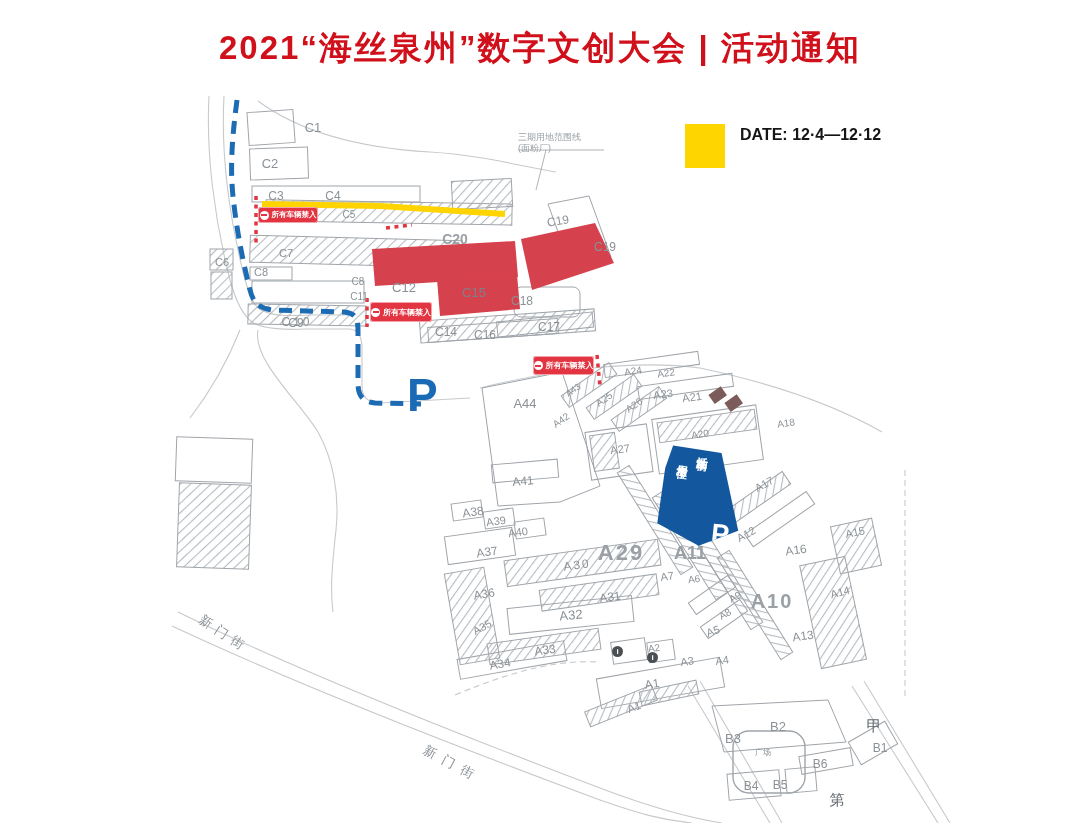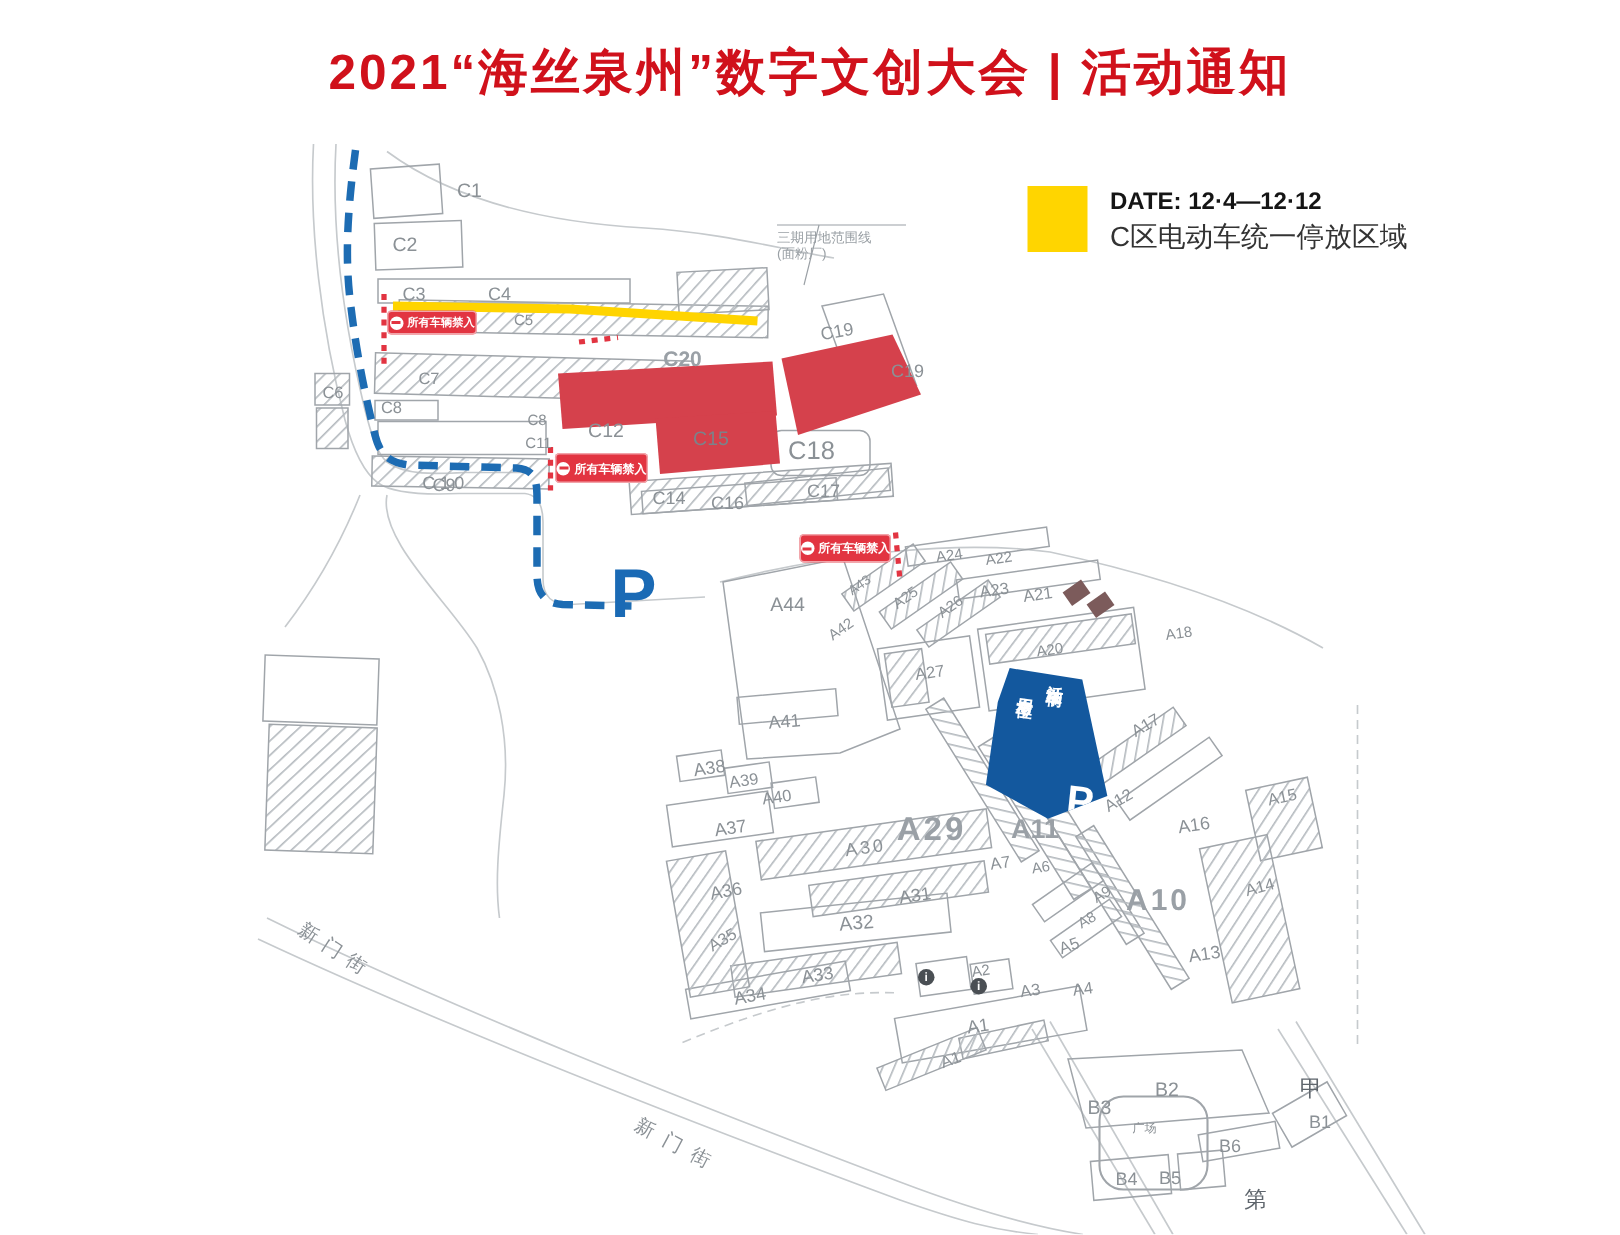--- a/index.html
+++ b/index.html
@@ -38,21 +38,21 @@
         color:#fff;font-size:11px;font-weight:700;letter-spacing:1px;transform:rotate(8deg);}
   .pz-col-right{left:50%;top:7%;}
   .pz-col-left{left:27%;top:15%;}
   .pz-p{position:absolute;right:13%;bottom:-2%;color:#fff;font-size:27px;font-weight:700;transform:rotate(6deg);}
   .big-p{position:absolute;left:407px;top:368px;font-size:46px;font-weight:700;
          color:#1a6ab5;z-index:4;}
   .info-icon{position:absolute;width:11px;height:11px;border-radius:50%;background:#4a4f54;
          color:#fff;font-size:8px;font-weight:700;line-height:11px;text-align:center;z-index:3;}
   
   .site-note{position:absolute;left:518px;top:132px;font-size:9px;color:#9aa0a5;
-         line-height:11px;z-index:3;margin-top:21px;}
+         line-height:11px;z-index:3;}
 </style>
 </head>
 <body>
 
 <div id="stage">
 
   <svg id="plan" width="1080" height="823" viewBox="0 0 1080 823" style="z-index:1;">
     <defs>
       <pattern id="hatch" width="7" height="7" patternUnits="userSpaceOnUse" patternTransform="rotate(45)">
         <line x1="0" y1="0" x2="0" y2="7" stroke="#b6bbc0" stroke-width="2.2"></line>
@@ -166,21 +166,20 @@
   </svg>
 
   <div class="title">2021“海丝泉州”数字文创大会 | 活动通知</div>
 
   <div class="legend">
     <div class="legend-row">
       <div class="swatch swatch-yellow"></div>
       <div>
         <div class="legend-entry">
           <div class="legend-date">DATE:  12·4—12·12</div>
-          <div class="legend-desc">C区电动车统一停放区域</div>
         </div>
       </div>
     </div>
   </div>
 
   <div class="site-note">
     <div>三期用地范围线</div>
     <div>(面粉厂)</div>
   </div>
 
@@ -203,21 +202,21 @@
       <span class="map-label" style="left: 261px; top: 272px; font-size: 11px; transform: translate(-50%, -50%) rotate(0deg);">C8</span>
       <span class="map-label" style="left: 358px; top: 281px; font-size: 10px; transform: translate(-50%, -50%) rotate(0deg);">C8</span>
       <span class="map-label" style="left: 296px; top: 291px; font-size: 12px; transform: translate(-50%, -50%) rotate(0deg); margin-top: 32px;">C9</span>
       <span class="map-label" style="left: 297px; top: 322px; font-size: 12px; transform: translate(-50%, -50%) rotate(0deg); letter-spacing: 3px;">C10</span>
       <span class="map-label" style="left: 359px; top: 296px; font-size: 10px; transform: translate(-50%, -50%) rotate(0deg);">C11</span>
       <span class="map-label" style="left: 404px; top: 287px; font-size: 13px; transform: translate(-50%, -50%) rotate(0deg);">C12</span>
       <span class="map-label" style="left: 446px; top: 332px; font-size: 12px; transform: translate(-50%, -50%) rotate(0deg);">C14</span>
       <span class="map-label" style="left: 474px; top: 292px; font-size: 13px; transform: translate(-50%, -50%) rotate(0deg); color: rgb(124, 130, 138);">C15</span>
       <span class="map-label" style="left: 485px; top: 335px; font-size: 12px; transform: translate(-50%, -50%) rotate(0deg);">C16</span>
       <span class="map-label" style="left: 549px; top: 327px; font-size: 12px; transform: translate(-50%, -50%) rotate(0deg);">C17</span>
-      <span class="map-label" style="left: 541px; top: 301px; font-size: 17px; transform: translate(-50%, -50%) rotate(0deg); text-align: right;">C18</span>
+      <span class="map-label" style="left: 522px; top: 301px; font-size: 12px; transform: translate(-50%, -50%) rotate(0deg); text-align: right;">C18</span>
       <span class="map-label" style="left: 558px; top: 221px; font-size: 12px; transform: translate(-50%, -50%) rotate(-10deg);">C19</span>
       <span class="map-label" style="left: 605px; top: 247px; font-size: 12px; transform: translate(-50%, -50%) rotate(0deg);">C19</span>
       <span class="map-label bold" style="left: 455px; top: 239px; font-size: 14px; transform: translate(-50%, -50%) rotate(0deg);">C20</span>
       <span class="map-label" style="left: 525px; top: 403px; font-size: 13px; transform: translate(-50%, -50%) rotate(0deg);">A44</span>
       <span class="map-label" style="left: 633px; top: 371px; font-size: 10px; transform: translate(-50%, -50%) rotate(-8deg);">A24</span>
       <span class="map-label" style="left: 666px; top: 373px; font-size: 10px; transform: translate(-50%, -50%) rotate(-8deg);">A22</span>
       <span class="map-label" style="left: 663px; top: 394px; font-size: 11px; transform: translate(-50%, -50%) rotate(-8deg);">A23</span>
       <span class="map-label" style="left: 692px; top: 397px; font-size: 11px; transform: translate(-50%, -50%) rotate(-8deg);">A21</span>
       <span class="map-label" style="left: 573px; top: 390px; font-size: 9px; transform: translate(-50%, -50%) rotate(-35deg);">A43</span>
       <span class="map-label" style="left: 604px; top: 399px; font-size: 10px; transform: translate(-50%, -50%) rotate(-35deg);">A25</span>

